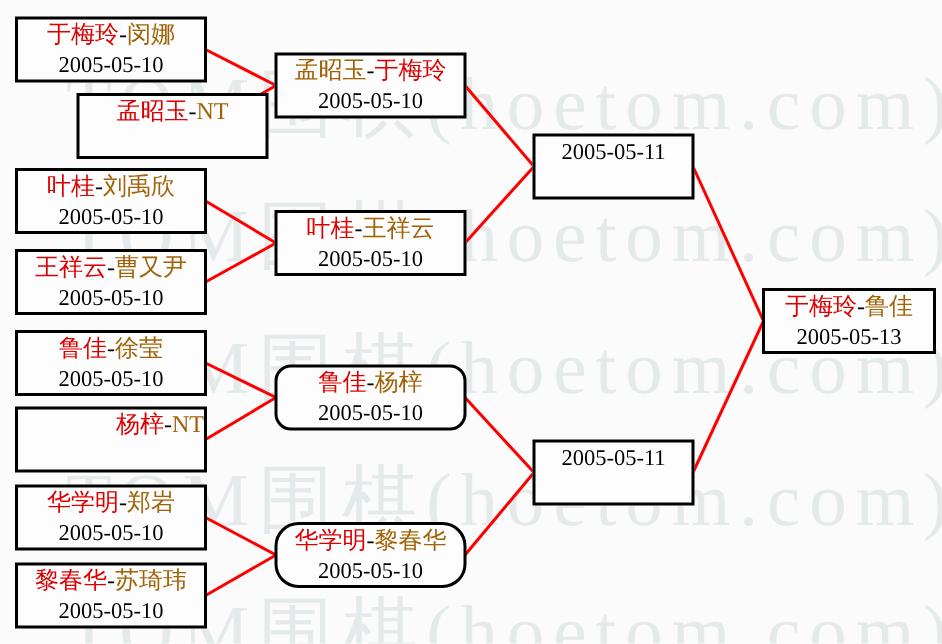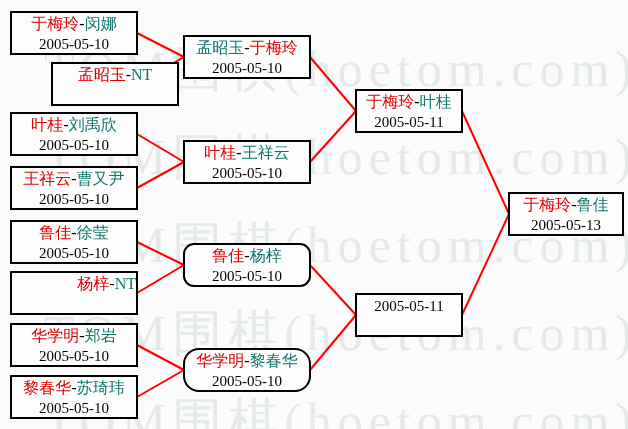--- a/index.html
+++ b/index.html
@@ -38,21 +38,21 @@
     box-sizing:border-box;
     border:2px solid #000;
     background:#fdfdfd;
     text-align:center;
     font-size:16px;
     line-height:20px;
     padding-top:1px;
     z-index:2;
   }
   .box .date{font-size:15px;letter-spacing:0px;color:#000;}
-  .p{color:#0f766e;}
+  .p{color:#a16207;}
   .p.win{color:#dd0000;}
   .sep{color:#000;}
 
   
   .r1{left:10px;width:128px;height:44px;}
   #r1m1{top:11px;} #r1m2{top:62px;margin-left:41px;} #r1m3{top:112px;} #r1m4{top:166px;}
   #r1m5{top:220px;} #r1m6{top:271px;text-align:right;} #r1m7{top:323px;} #r1m8{top:375px;}
   
   .r2{left:183px;width:128px;height:44px;}
   #r2m1{top:35px;} #r2m2{top:140px;} #r2m3{top:243px;border-radius:11px;} #r2m4{top:348px;border-radius:16px;}
@@ -135,21 +135,20 @@
   <div class="box r2" id="r2m3">
     <div><span class="p p0 win">鲁佳</span><span class="sep">-</span><span class="p p1">杨梓</span></div>
     <div class="date">2005-05-10</div>
   </div>
   <div class="box r2" id="r2m4">
     <div><span class="p p0 win">华学明</span><span class="sep">-</span><span class="p p1">黎春华</span></div>
     <div class="date">2005-05-10</div>
   </div>
 
   <div class="box r3" id="r3m1">
-    <div><span class="p p0 win">于梅玲</span><span class="sep">-</span><span class="p p1">叶桂</span></div>
     <div class="date">2005-05-11</div>
   </div>
   <div class="box r3" id="r3m2">
     <div class="date">2005-05-11</div>
   </div>
 
   <div class="box rf" id="fm1">
     <div><span class="p p0 win">于梅玲</span><span class="sep">-</span><span class="p p1">鲁佳</span></div>
     <div class="date">2005-05-13</div>
   </div>

